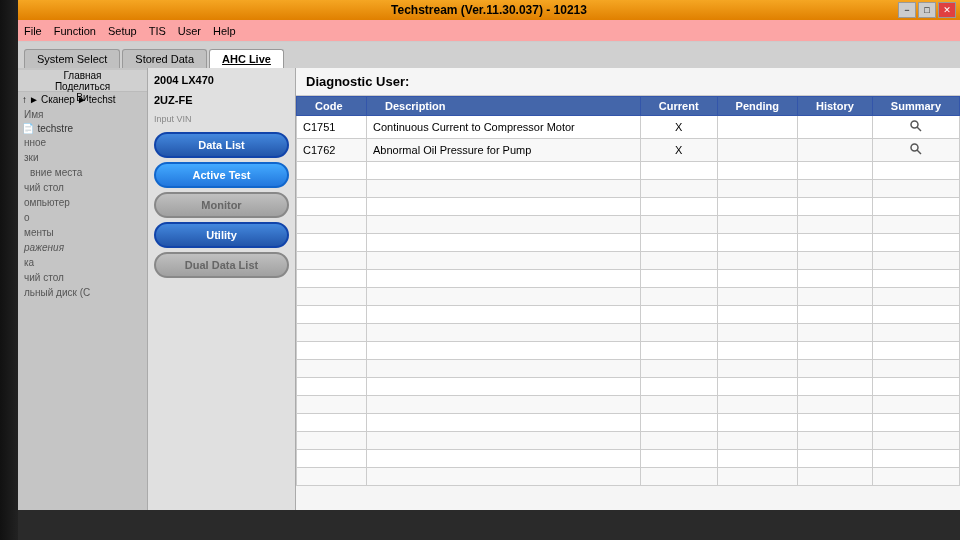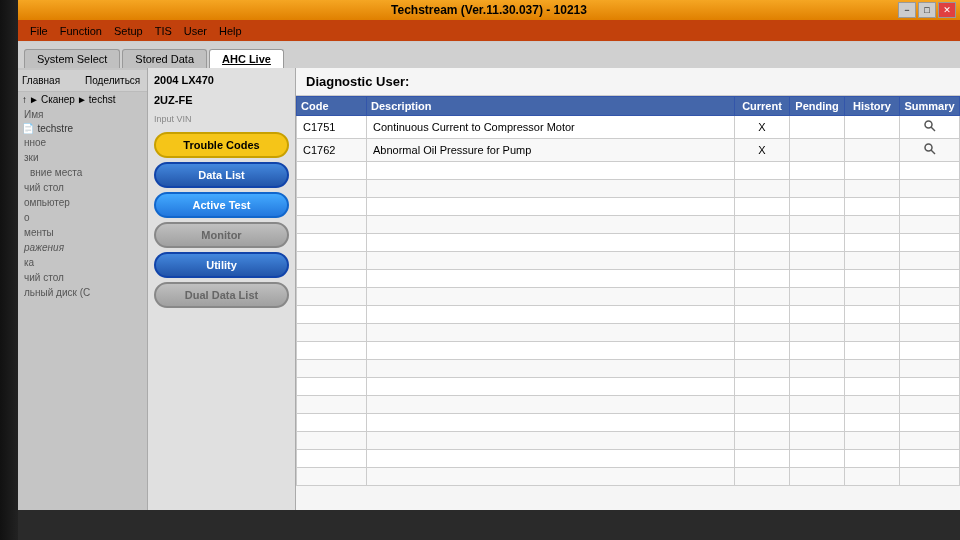--- a/index.html
+++ b/index.html
@@ -40,25 +40,25 @@
       cursor: pointer;
       font-size: 9px;
       display: flex;
       align-items: center;
       justify-content: center;
     }
     .title-btn.close-btn { background: #e04040; color: white; }
 
     
     .menu-bar {
-      background: #c2410c;
+      background: #fca5a5;
       height: 22px;
       display: flex;
       align-items: center;
-      padding: 0 12px;
+      padding: 0 6px;
       gap: 12px;
       border-bottom: 1px solid #ccc;
     }
     .menu-item {
       font-size: 11px;
       cursor: pointer;
       color: #000;
     }
 
     
@@ -188,21 +188,21 @@
 
     
     .diag-table {
       width: 100%;
       border-collapse: collapse;
       font-size: 11px;
     }
     .diag-table th {
       background: #4466aa;
       color: white;
-      padding: 3px 4px;
+      padding: 3px 18px;
       border: 1px solid #3355aa;
       text-align: left;
       font-size: 11px;
       margin-left: 35px;
     }
     .diag-table th.center { text-align: center; }
     .diag-table td {
       padding: 3px 6px;
       border: 1px solid #ccc;
       background: #fff;
@@ -251,21 +251,21 @@
 
   <div class="tab-bar">
     <div class="tab">System Select</div>
     <div class="tab">Stored Data</div>
     <div class="tab active">AHC Live</div>
   </div>
 
   <div class="main-content">
 
     <div style="width:130px; background:#c5c5c5; border-right:1px solid #aaa; display:flex; flex-direction:column; padding:2px 0;">
-      <div style="height:22px; background:#d0d0d0; display:flex; align-items:center; padding:0 4px; gap:25px; border-bottom:1px solid #bbb;">
+      <div style="height:22px; background:#d0d0d0; display:flex; align-items:center; padding:0 4px; gap:0; border-bottom:1px solid #bbb;flex-direction:column;">
         <span style="font-size:10px; color:#000;">Главная</span>
         <span style="font-size:10px; color:#000;">Поделиться</span>
         <span style="font-size:10px; color:#000;">Ви</span>
       </div>
       <div style="padding:2px 4px; display:flex; align-items:center; gap:2px;">
         <span style="font-size:10px;">↑</span>
         <span style="font-size:10px;">►</span>
         <span style="font-size:10px;">Сканер</span>
         <span style="font-size:10px;">►</span>
         <span style="font-size:10px;">techst</span>
@@ -289,21 +289,20 @@
         <div style="padding:2px 6px; font-size:10px; color:#555;">ка</div>
         <div style="padding:2px 6px; font-size:10px; color:#555;">чий стол</div>
         <div style="padding:2px 6px; font-size:10px; color:#555;">льный диск (С</div>
       </div>
     </div>
 
     <div class="vehicle-panel">
       <div class="vehicle-info">2004 LX470</div>
       <div class="vehicle-info">2UZ-FE</div>
       <div class="input-vin-label">Input VIN</div>
-      <div class="btn-trouble-codes">Trouble Codes</div>
       <div class="btn-blue">Data List</div>
       <div class="btn-active">Active Test</div>
       <div class="btn-gray">Monitor</div>
       <div class="btn-utility">Utility</div>
       <div class="btn-gray">Dual Data List</div>
     </div>
 
     <div class="right-content">
       <div class="diag-header">Diagnostic User:</div>
       <div class="table-container">

